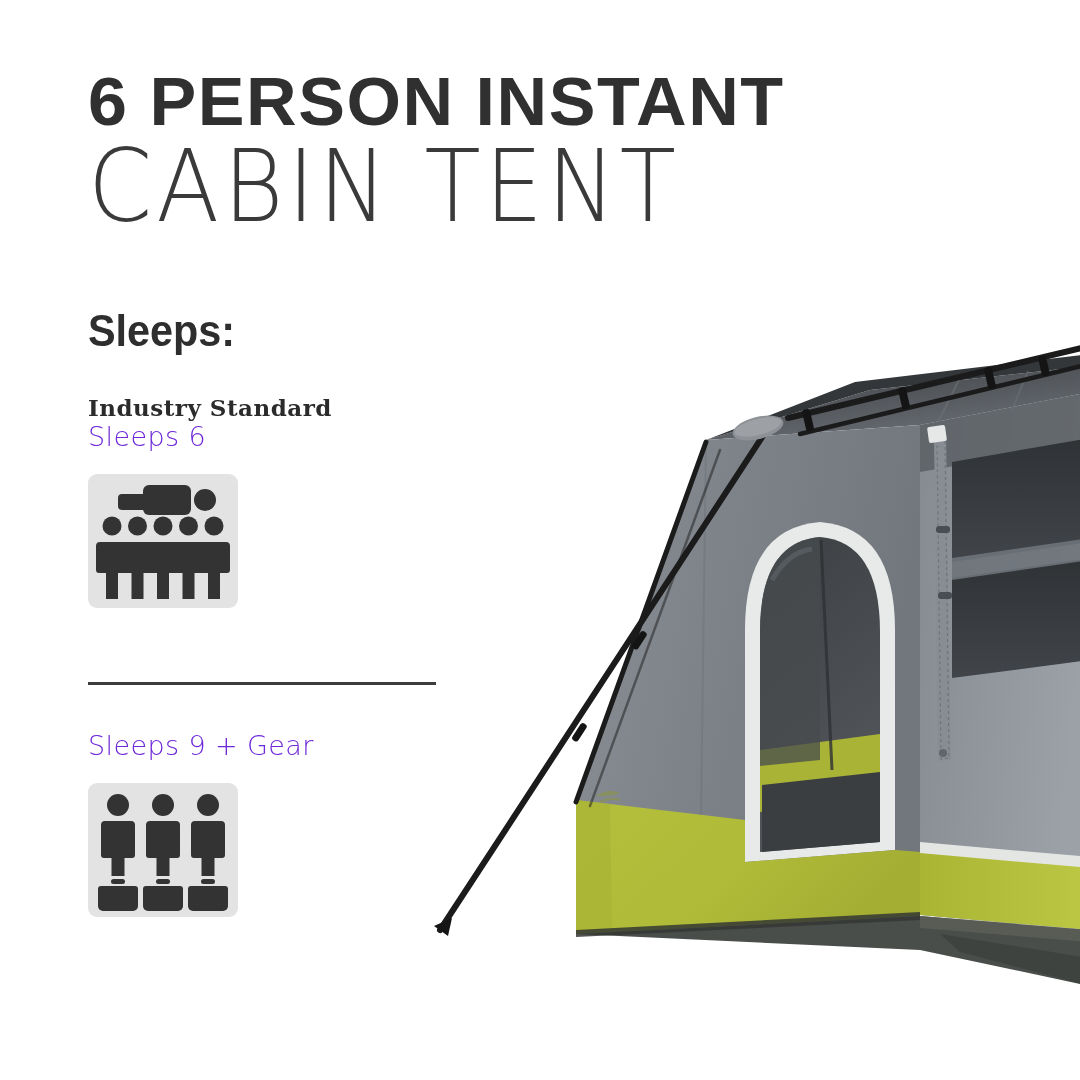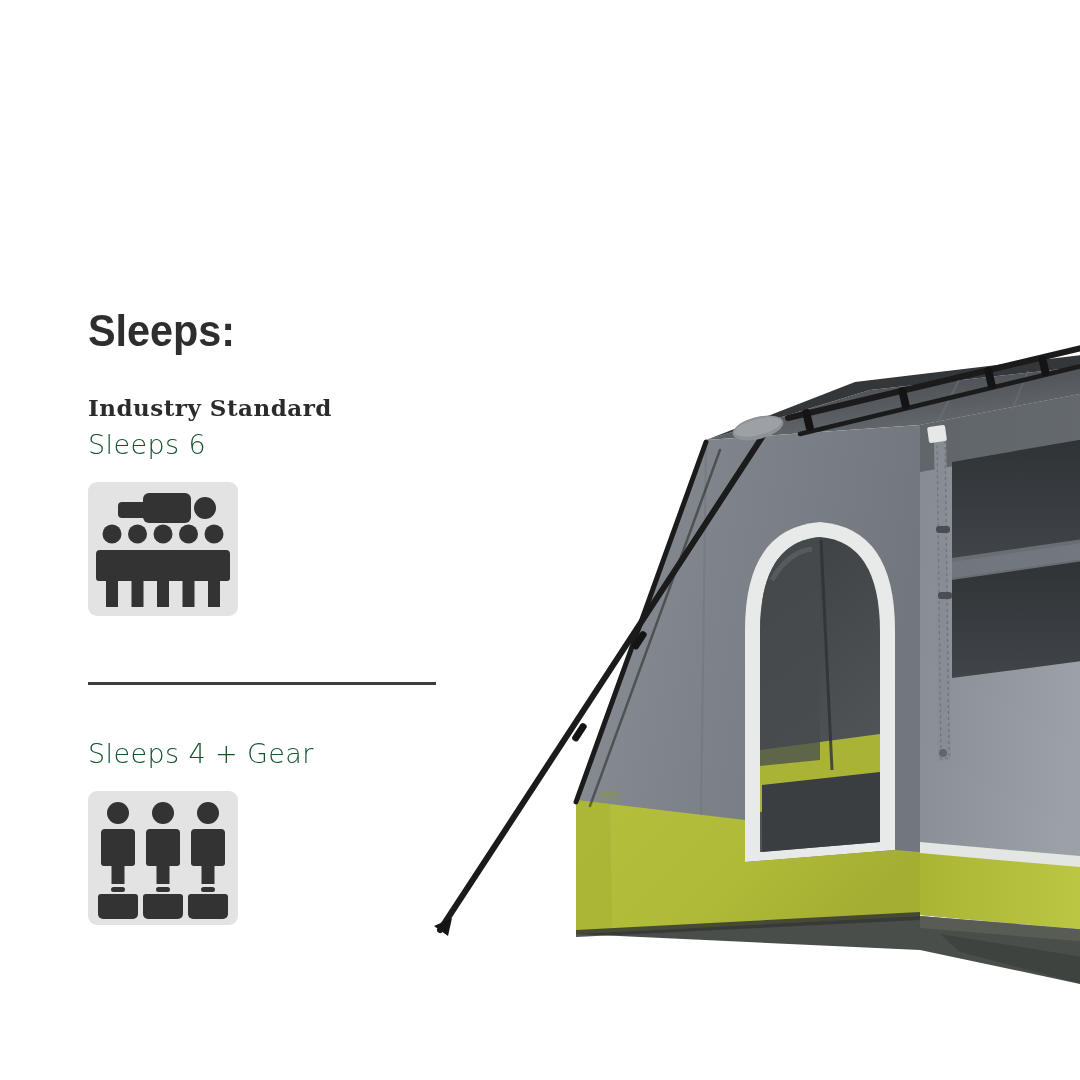--- a/index.html
+++ b/index.html
@@ -49,22 +49,22 @@
     font-weight:bold;
     font-size:23px;
     color:#2b2b2b;
     letter-spacing:0.5px;
     white-space:nowrap;
   }
   .sec-sub{
     font-family:"DejaVu Sans",sans-serif;
     font-weight:300;
     font-size:27px;
-    color:#14532d;
-    margin-top:8px;
+    color:#6d28d9;
+    margin-top:0;
     letter-spacing:0.4px;
     white-space:nowrap;
   }
 
   
   .icon-tile{
     margin-top:22px;
     width:150px;height:134px;
     background:#e3e3e3;
     border-radius:9px;
@@ -78,20 +78,24 @@
 
   
   #tent{position:absolute;left:400px;top:330px;width:690px;height:700px;}
   #tent svg{display:block;}
 </style>
 </head>
 <body>
 
 <div id="canvas">
 
+  <div class="title-block">
+    <div class="title-line1">6 PERSON INSTANT</div>
+    <div class="title-line2">CABIN TENT</div>
+  </div>
 
   <div class="sleeps-heading">Sleeps:</div>
 
   <div class="section" style="top:394px;">
     <div class="sec-title">Industry Standard</div>
     <div class="sec-sub">Sleeps 6</div>
 
     <div class="icon-tile">
       <svg width="150" height="134" viewBox="0 0 150 134">
 
@@ -123,21 +127,21 @@
             <path d="M114 68 h24 a4 4 0 0 1 4 4 v24 a3 3 0 0 1 -3 3 h-7 v26 h-12 v-26 h-7 a3 3 0 0 1 -3 -3 v-24 a4 4 0 0 1 4 -4 z"></path>
           </g>
         </g>
       </svg>
     </div>
   </div>
 
   <div class="divider"></div>
 
   <div class="section" style="top:730px;">
-    <div class="sec-sub">Sleeps 4 + Gear</div>
+    <div class="sec-sub">Sleeps 9 + Gear</div>
 
     <div class="icon-tile">
       <svg width="150" height="134" viewBox="0 0 150 134">
         <g fill="#333333">
           <g>
             <circle cx="30" cy="22" r="11"></circle>
             <path d="M17 38 h26 a4 4 0 0 1 4 4 v30 a3 3 0 0 1 -3 3 h-7.5 v18 h-13 v-18 h-7.5 a3 3 0 0 1 -3 -3 v-30 a4 4 0 0 1 4 -4 z"></path>
           </g>
           <g>
             <circle cx="75" cy="22" r="11"></circle>

